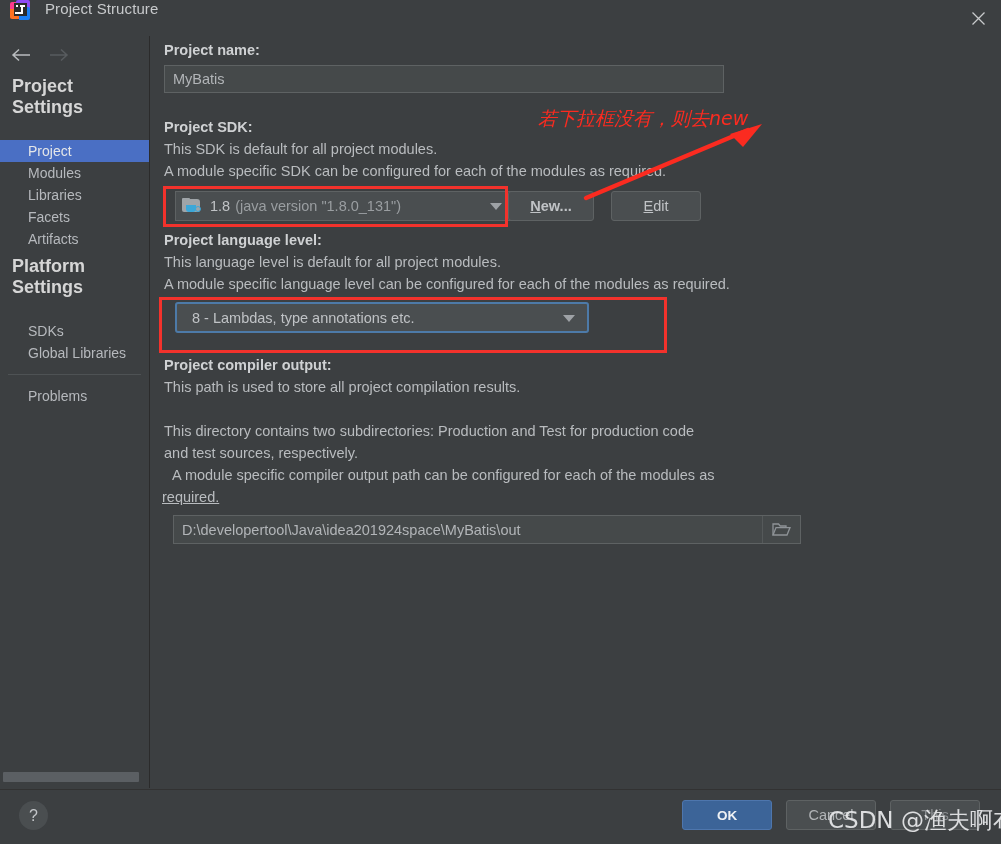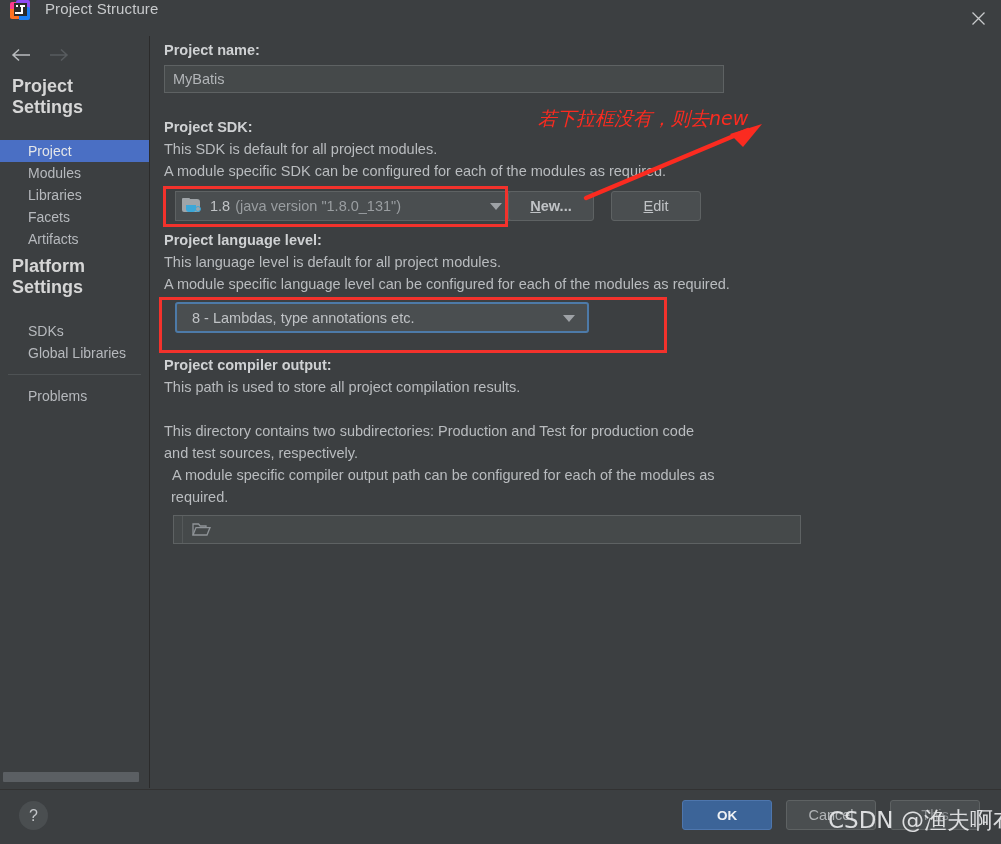--- a/index.html
+++ b/index.html
@@ -315,23 +315,24 @@
   <div class="combo focused" style="position:absolute;left:24px;top:266px;width:414px;height:31px;padding-left:12px;">
     <span style="margin-left:3px;">8 - Lambdas, type annotations etc.</span>
     <span class="combo-arrow"></span>
   </div>
 
   <div class="lbl-bold" style="position:absolute;left:13px;top:321px;">Project compiler output:</div>
   <div class="lbl-norm" style="position:absolute;left:13px;top:343px;">This path is used to store all project compilation results.</div>
   <div class="lbl-norm" style="position:absolute;left:13px;top:387px;text-align:center;">This directory contains two subdirectories: Production and Test for production code</div>
   <div class="lbl-norm" style="position:absolute;left:13px;top:409px;">and test sources, respectively.</div>
   <div class="lbl-norm" style="position:absolute;left:13px;top:431px;margin-left:8px;">A module specific compiler output path can be configured for each of the modules as</div>
-  <div class="lbl-norm" style="position:absolute;left:20px;top:453px;">required.</div>
+  <div class="lbl-norm" style="position:absolute;left:11px;top:453px;text-decoration:underline;">required.</div>
 
   <div class="field" style="position:absolute;left:22px;top:479px;width:628px;height:29px;padding-right:0;">
+    <span style="flex:1;overflow:hidden;white-space:nowrap;">D:\developertool\Java\idea201924space\MyBatis\out</span>
     <span style="width:37px;height:27px;background:#45494a;border-left:1px solid #55595a;display:flex;align-items:center;justify-content:center;">
       <svg width="19" height="15" viewBox="0 0 19 15">
         <path d="M1 13 L1 2 L6.5 2 L8.2 4 L14 4 L14 5.6" stroke="#8e9397" stroke-width="1.3" fill="none"></path>
         <path d="M4 5.6 L18 5.6 L15 13 L1 13 Z" stroke="#8e9397" stroke-width="1.3" fill="none"></path>
       </svg>
     </span>
   </div>
 
 </div>
 

